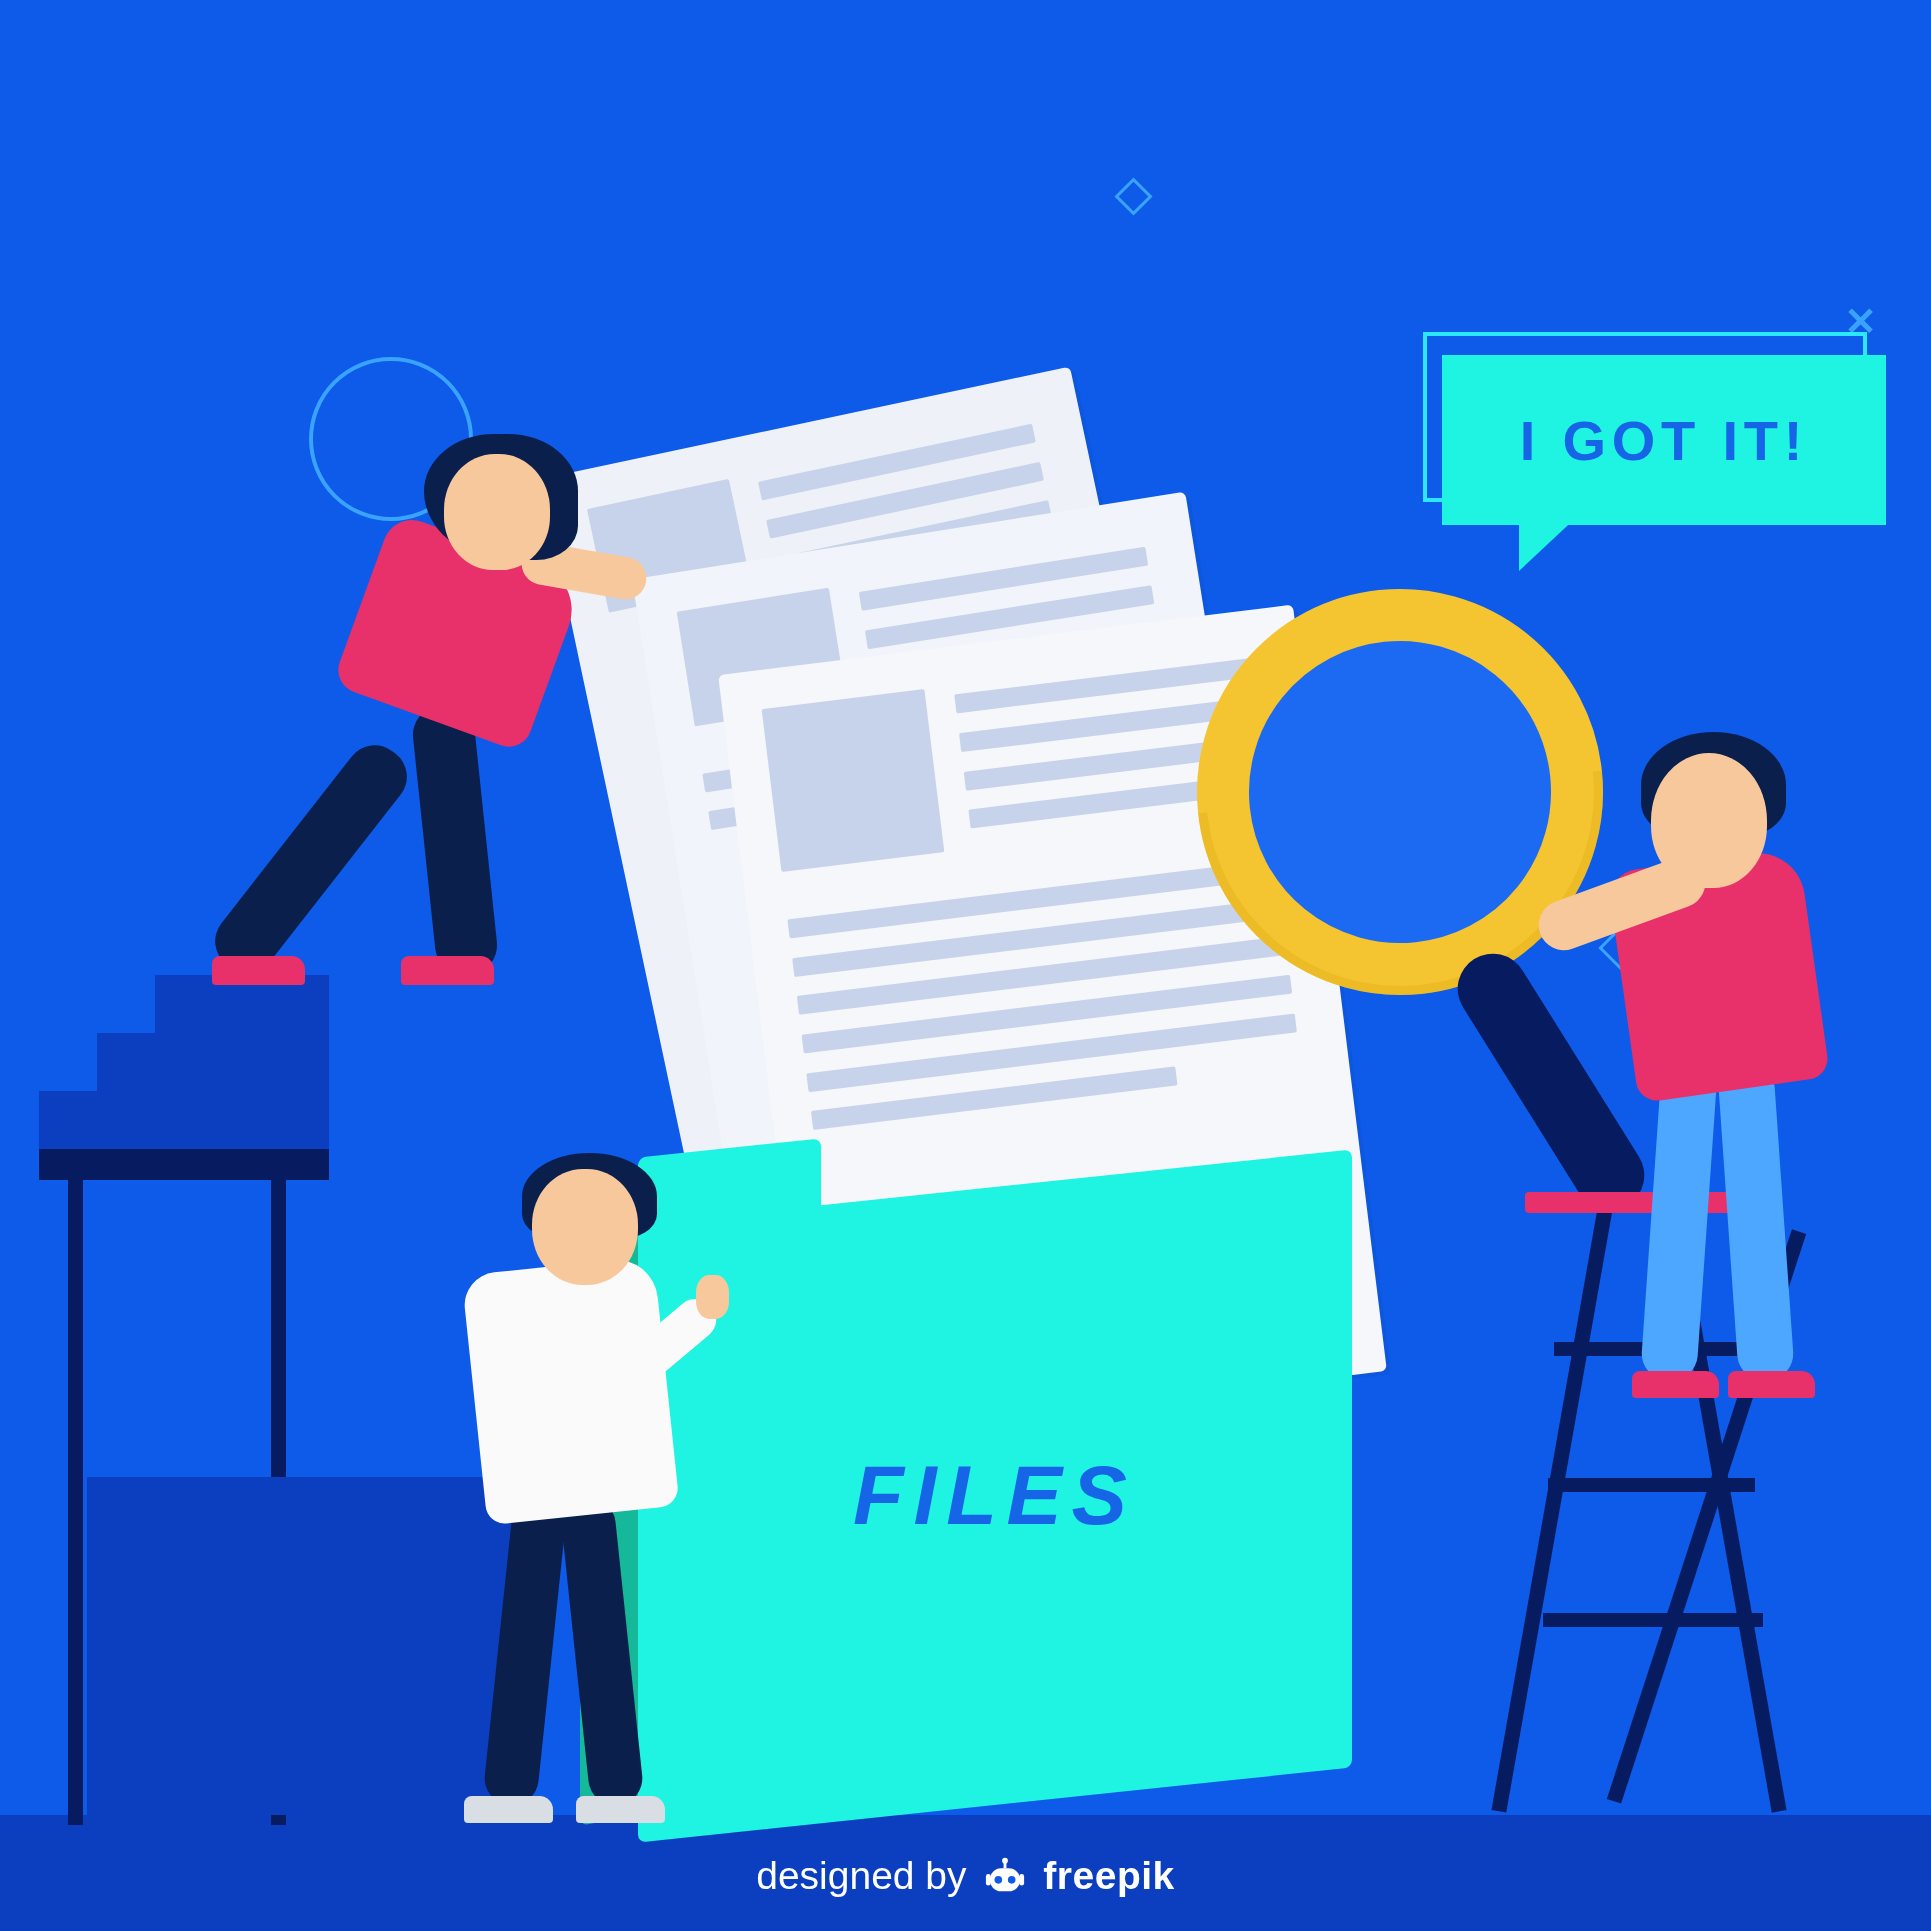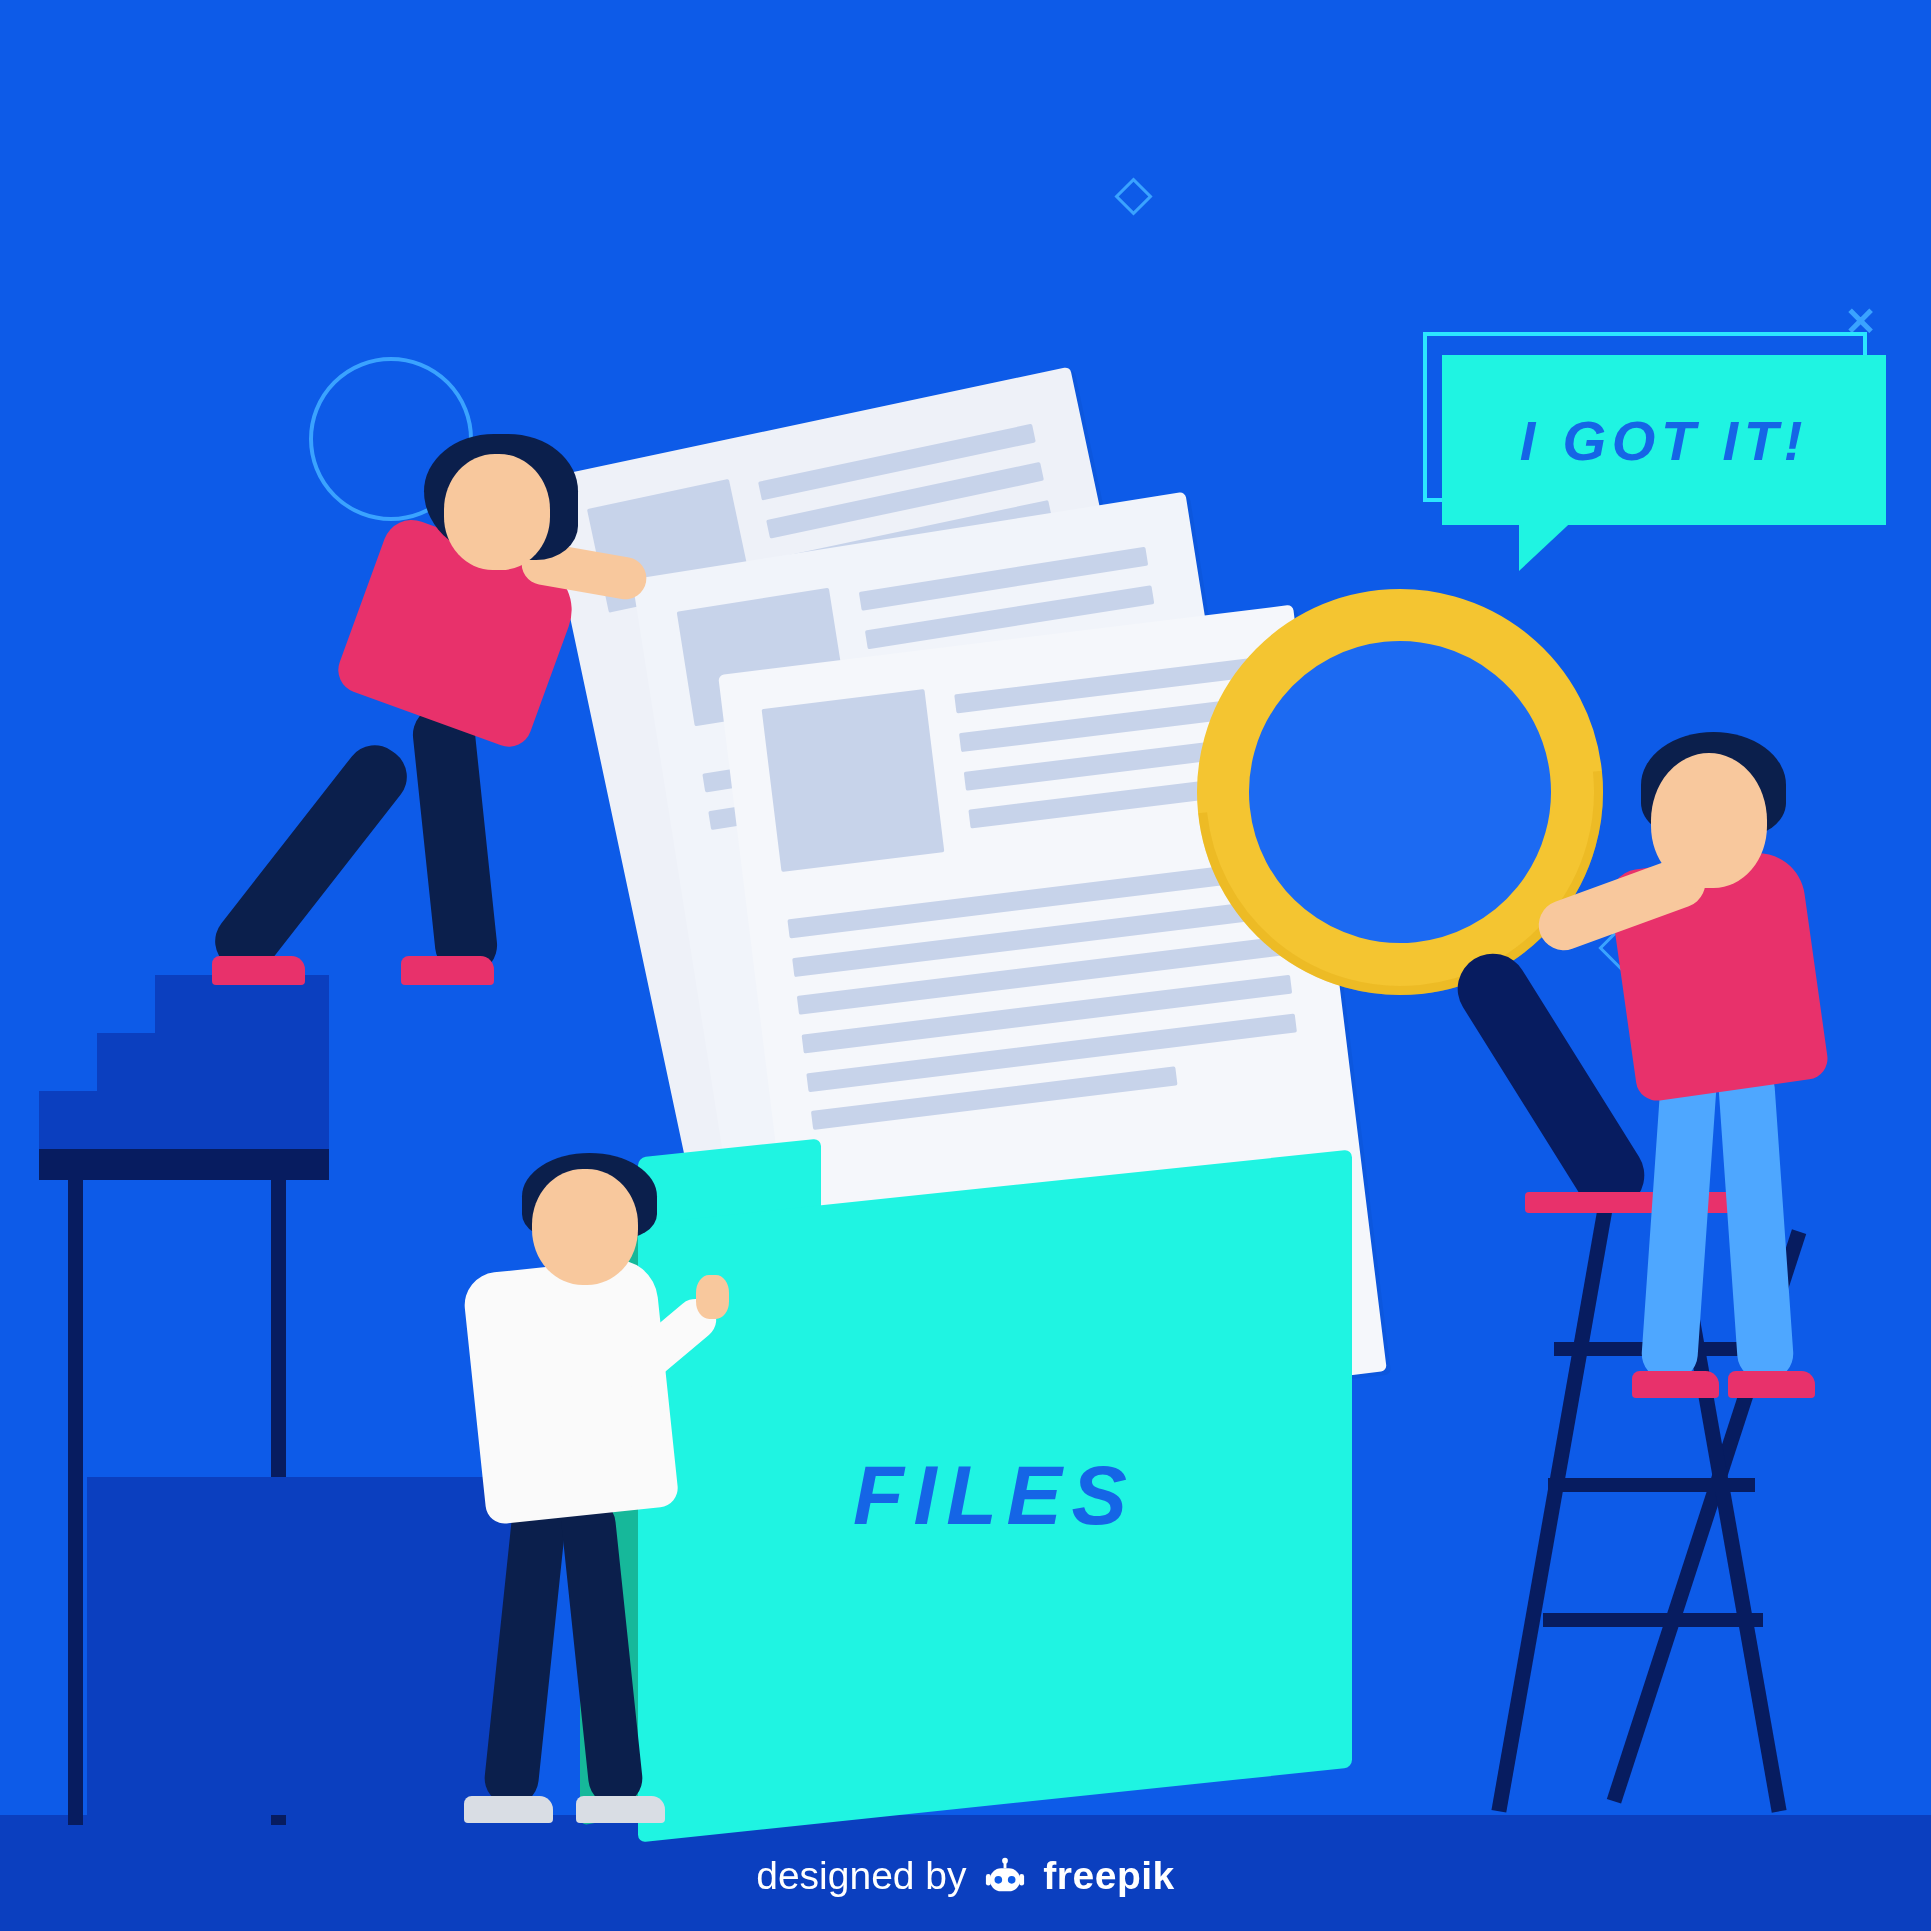--- a/index.html
+++ b/index.html
@@ -273,21 +273,21 @@
     background:#1ff4e2;
     display:flex; align-items:center; justify-content:center;
   }
   .speech::after{
     content:""; position:absolute; left:77px; bottom:-46px;
     border-left:0 solid transparent;
     border-right:62px solid transparent;
     border-top:58px solid #1ff4e2;
   }
   .speech-text{
-    font-weight:900; font-style:italic;
+    font-weight:900; 
     letter-spacing:5.8px; font-size:56px; color:#1565e6;
   }
 
   
   .attribution{
     position:absolute; left:0; right:0; bottom:33px;
     text-align:center; color:#fff; font-size:39px;
     display:flex; gap:17.4px; align-items:center; justify-content:center;
     font-family: Arial, sans-serif;
   }

